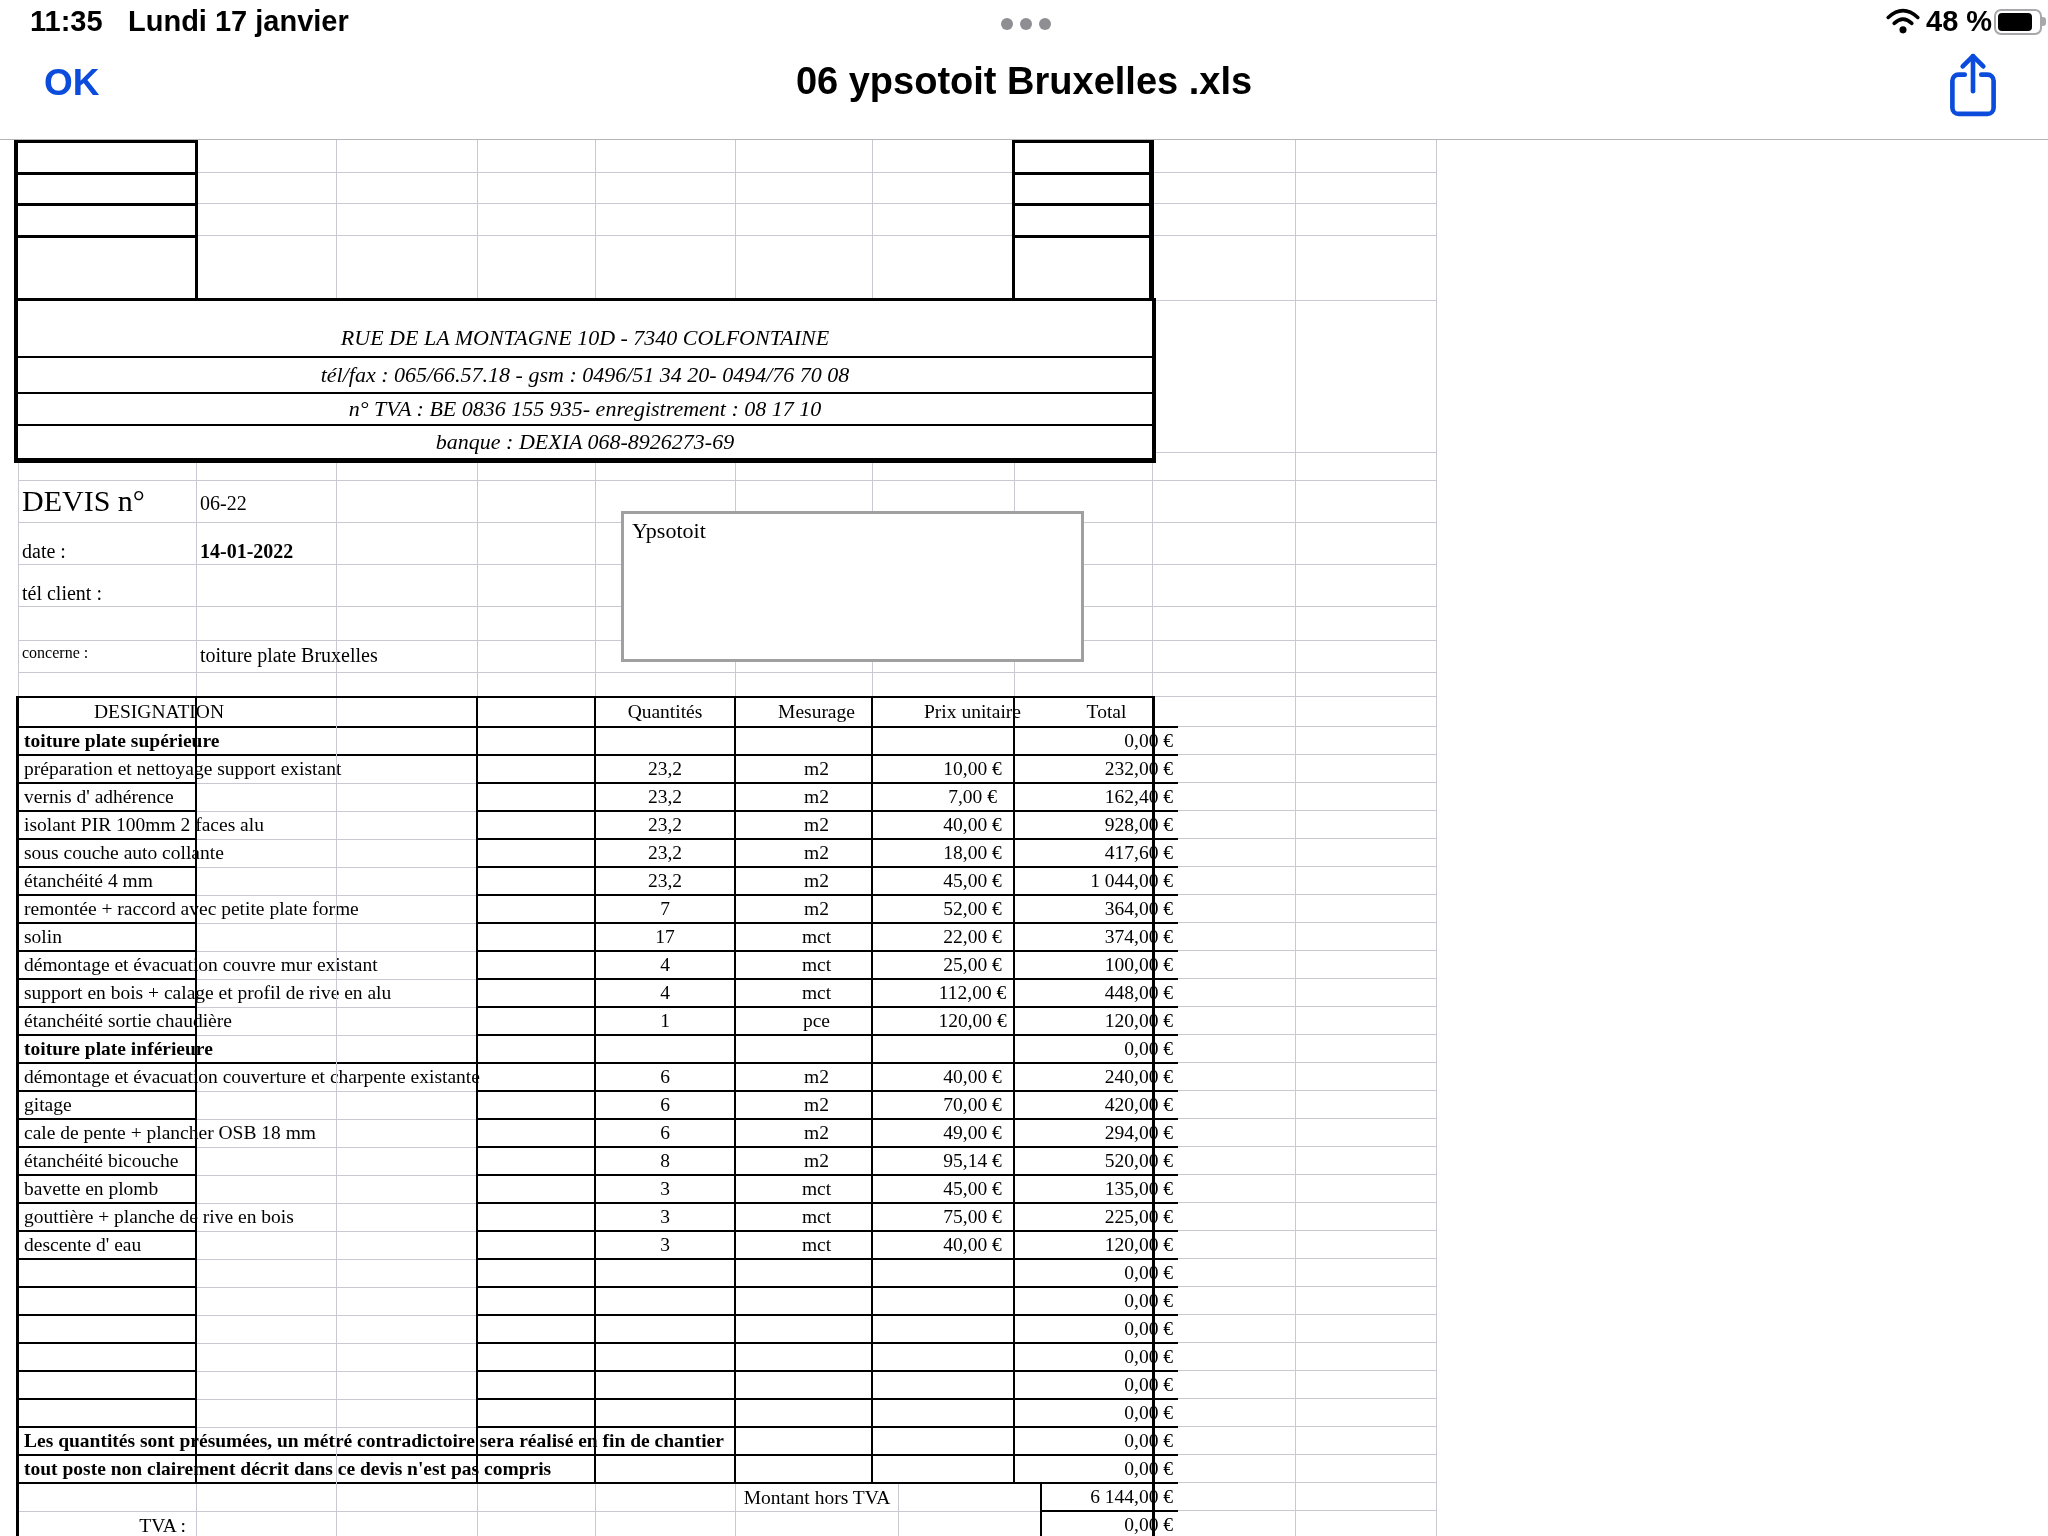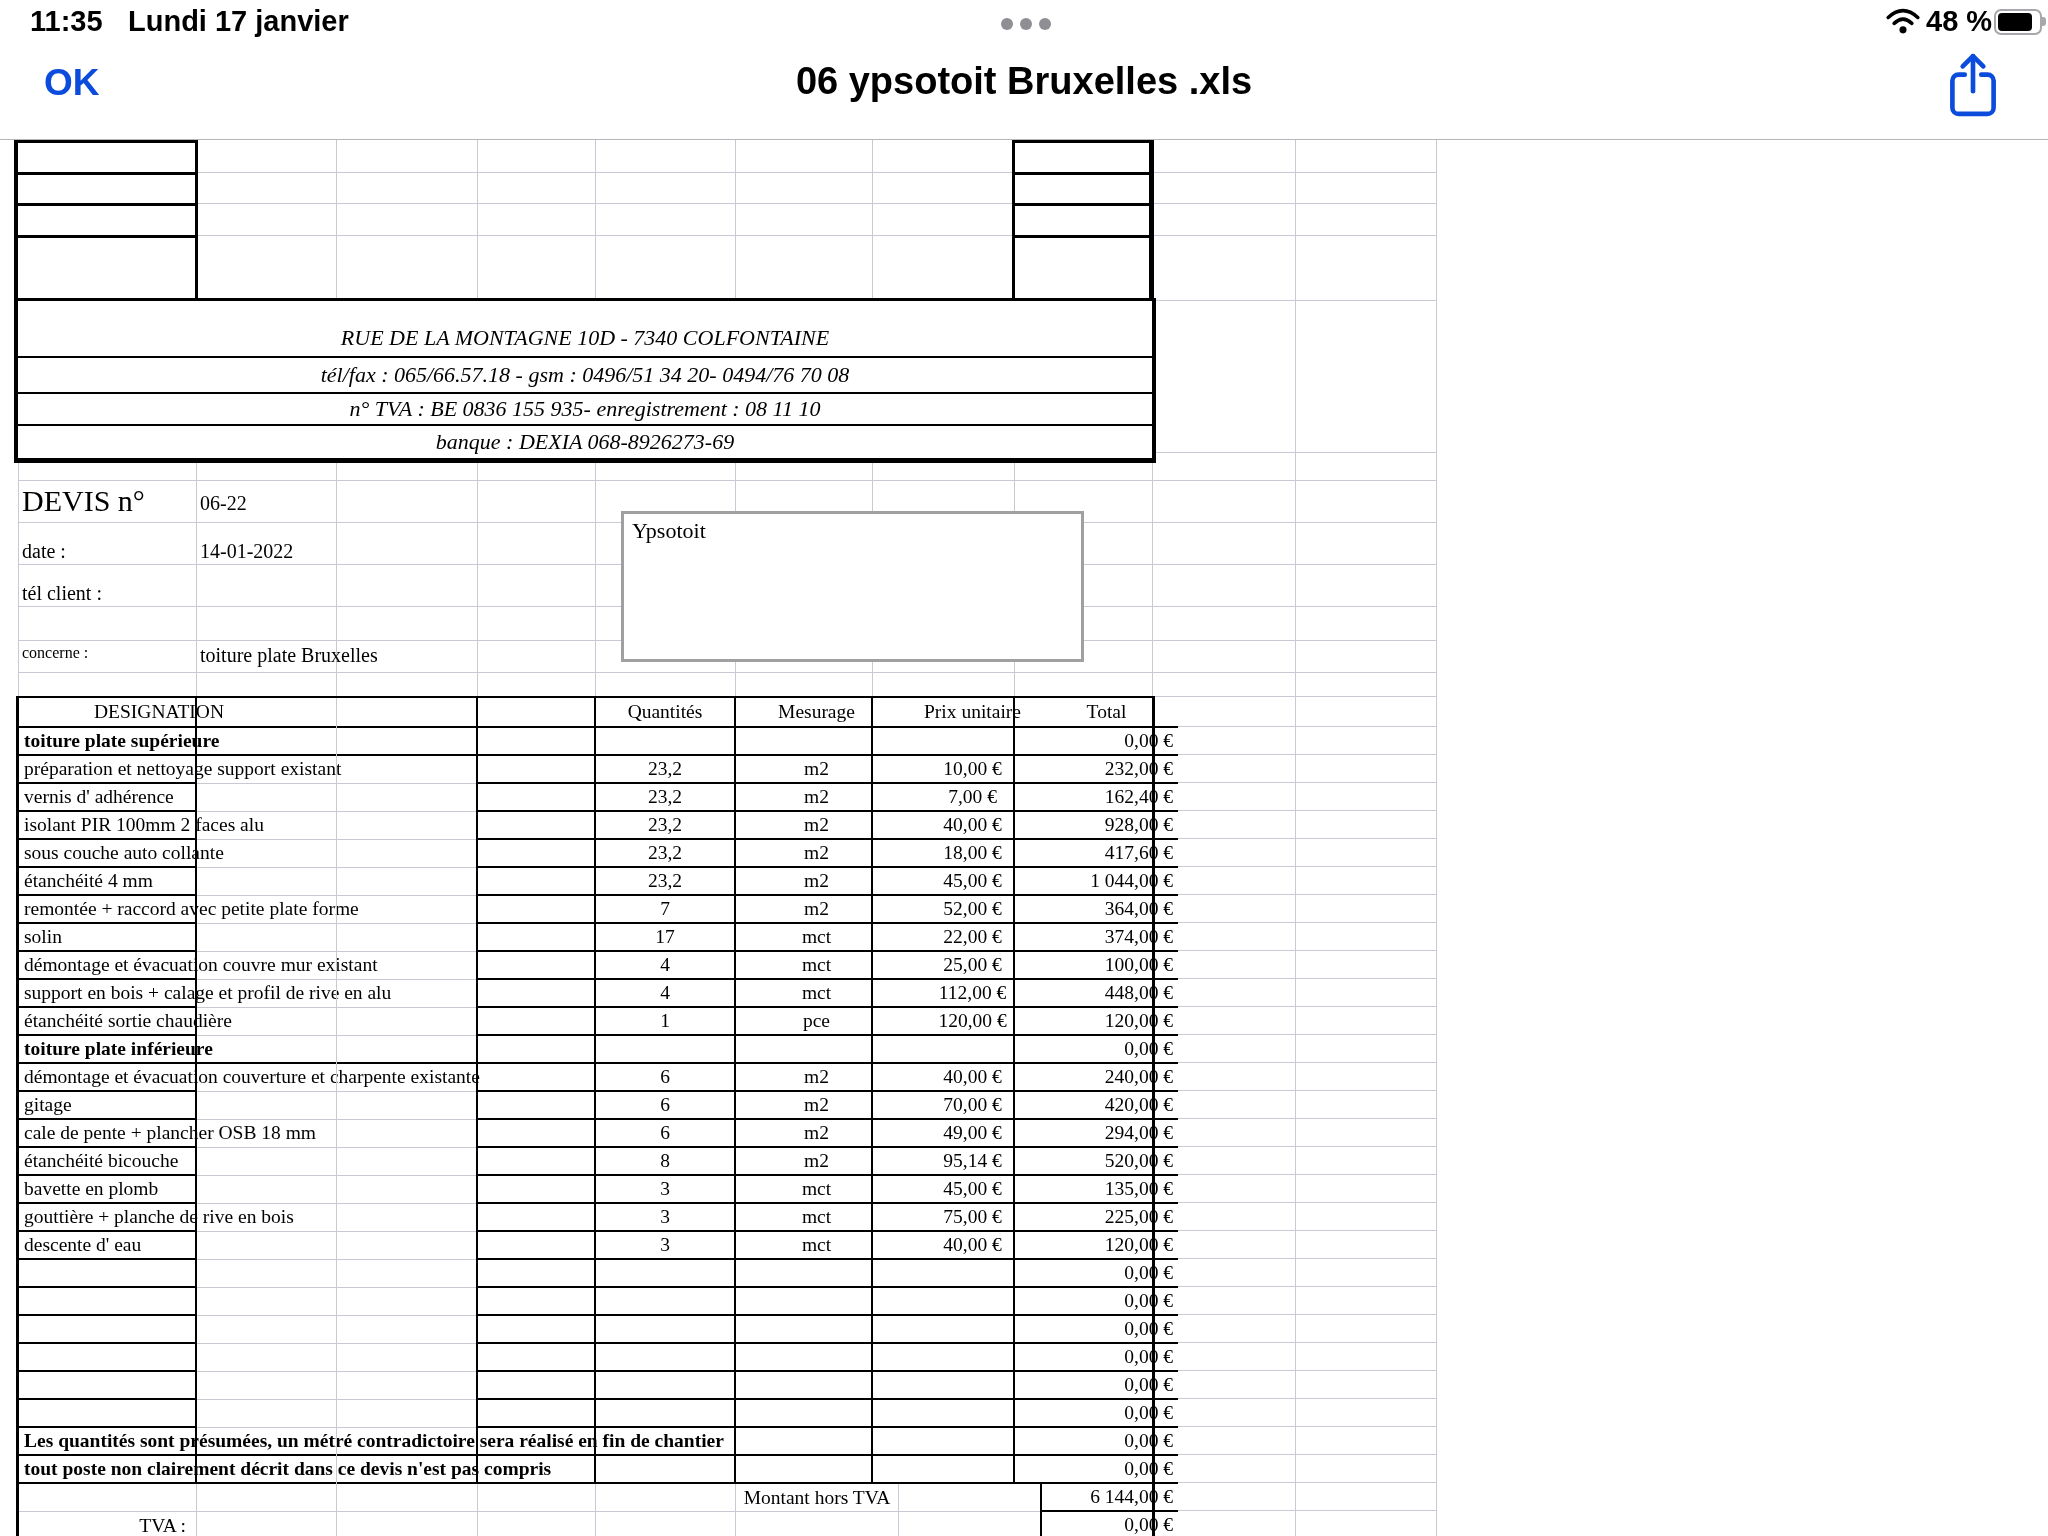--- a/index.html
+++ b/index.html
@@ -34,21 +34,21 @@
         border:3px solid #000;border-left-width:4px;border-right-width:4px;border-bottom-width:5px;
         font-family:"Liberation Serif",serif;font-style:italic;font-size:22px;}
   .addr .arow{display:flex;justify-content:center;align-items:center;border-bottom:2px solid #000;}
   .addr .arow:last-child{border-bottom:none;}
   .addr .arow.first{align-items:flex-end;padding-bottom:5px;}
   
   .ser{font-family:"Liberation Serif",serif;}
   .devis-label{position:absolute;left:22px;top:344px;font-size:30px;}
   .devis-num{position:absolute;left:200px;top:352px;font-size:20px;}
   .date-label{position:absolute;left:22px;top:400px;font-size:20px;}
-  .date-value{position:absolute;left:200px;top:400px;font-size:20px;}
+  .date-value{position:absolute;left:200px;top:400px;font-size:20px;font-weight:bold;}
   .telc-label{position:absolute;left:22px;top:442px;font-size:20px;}
   .conc-label{position:absolute;left:22px;top:504px;font-size:16px;}
   .conc-value{position:absolute;left:200px;top:504px;font-size:20px;}
   .client-box{position:absolute;left:621px;top:371px;width:463px;height:151px;background:#fff;
               border:3px solid #a0a0a0;box-sizing:border-box;z-index:3;
               font-family:"Liberation Serif",serif;font-size:22px;padding:4px 8px;}
   
   .tbl{position:absolute;left:16px;top:556px;width:1139px;box-sizing:border-box;background:#fff;
        border-left:3px solid #000;border-right:3px solid #000;border-top:2px solid #000;z-index:2;
        font-family:"Liberation Serif",serif;font-size:19.5px;}
@@ -172,21 +172,21 @@
     <div class="cellstack" style="left:1012px;width:142px;height:163px;border-right-width:5px;">
       <div class="r" style="height:29px"></div>
       <div class="r" style="height:28px"></div>
       <div class="r" style="height:29px"></div>
       <div class="r" style="height:62px"></div>
     </div>
 
     <div class="addr">
       <div class="arow first" style="height:50px">RUE DE LA MONTAGNE 10D - 7340 COLFONTAINE</div>
       <div class="arow" style="height:34px">tél/fax : 065/66.57.18 - gsm :  0496/51 34 20- 0494/76 70 08</div>
-      <div class="arow" style="height:30px">n° TVA : BE 0836 155 935- enregistrement : 08 11 10</div>
+      <div class="arow" style="height:30px">n° TVA : BE 0836 155 935- enregistrement : 08 17 10</div>
       <div class="arow" style="height:32px">banque : DEXIA 068-8926273-69</div>
     </div>
 
     <div class="devis-label ser">DEVIS n°</div>
     <div class="devis-num ser">06-22</div>
     <div class="date-label ser">date :</div>
     <div class="date-value ser">14-01-2022</div>
     <div class="telc-label ser">tél client :</div>
     <div class="conc-label ser">concerne :</div>
     <div class="conc-value ser">toiture plate Bruxelles</div>

